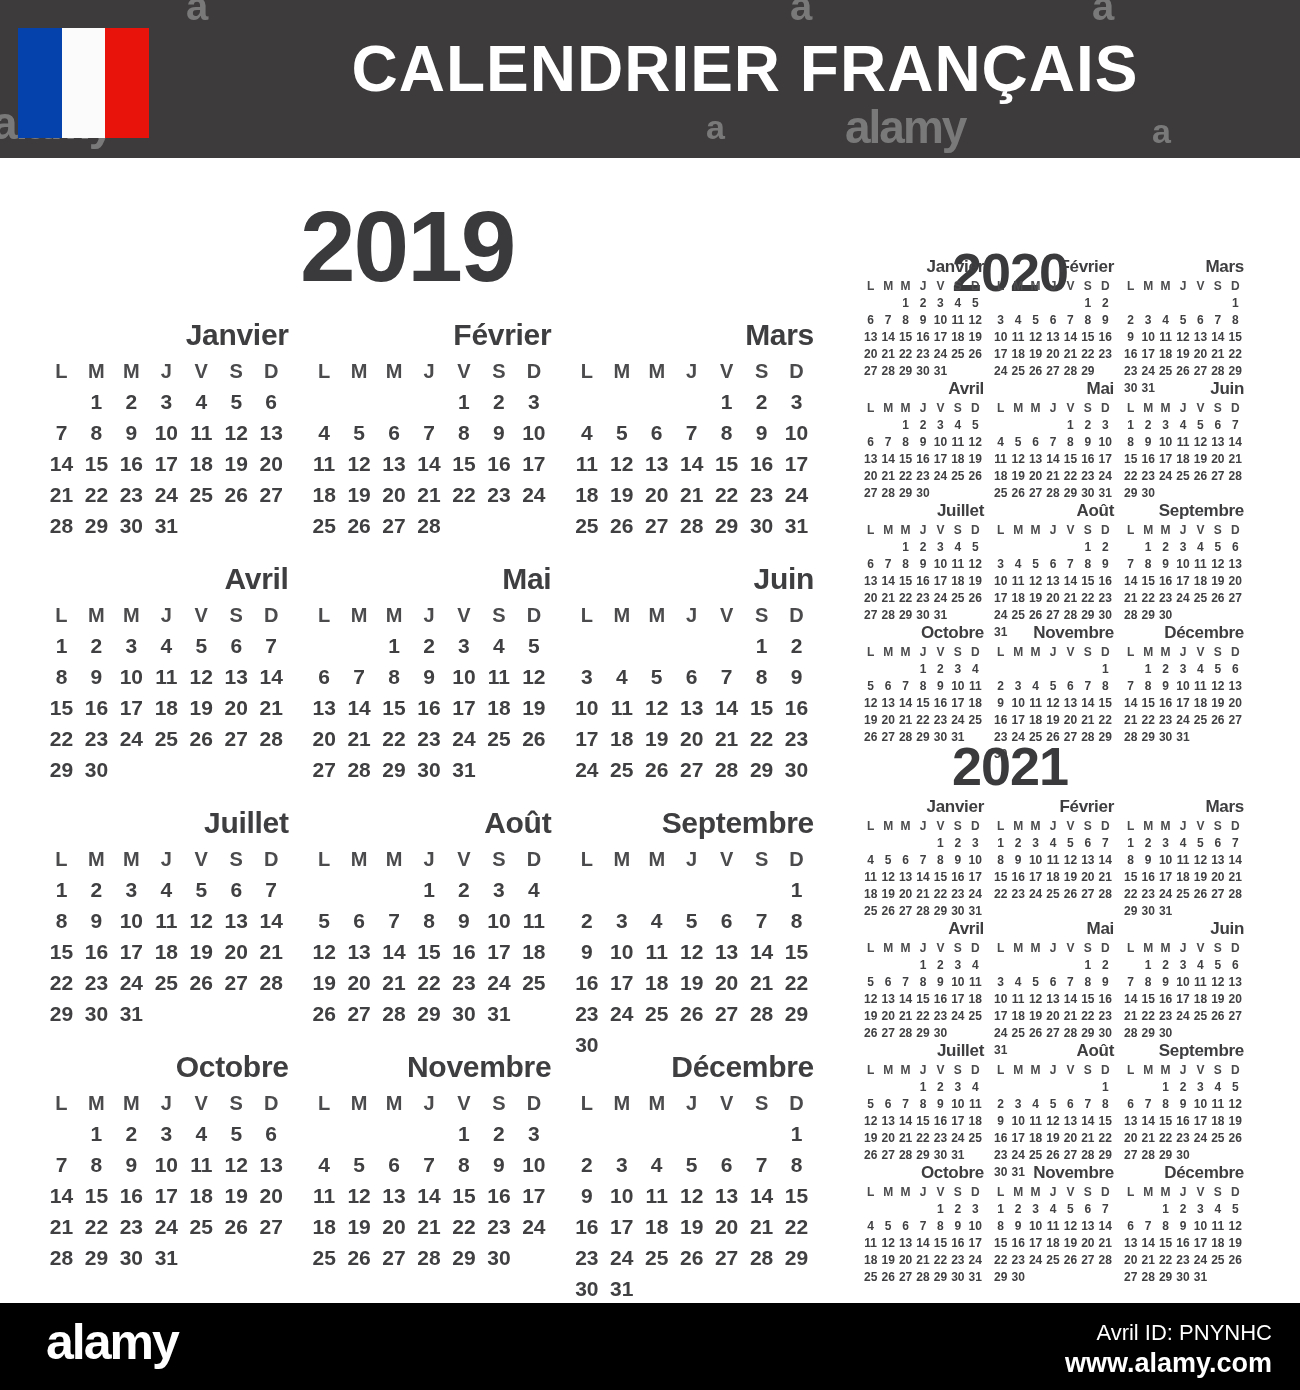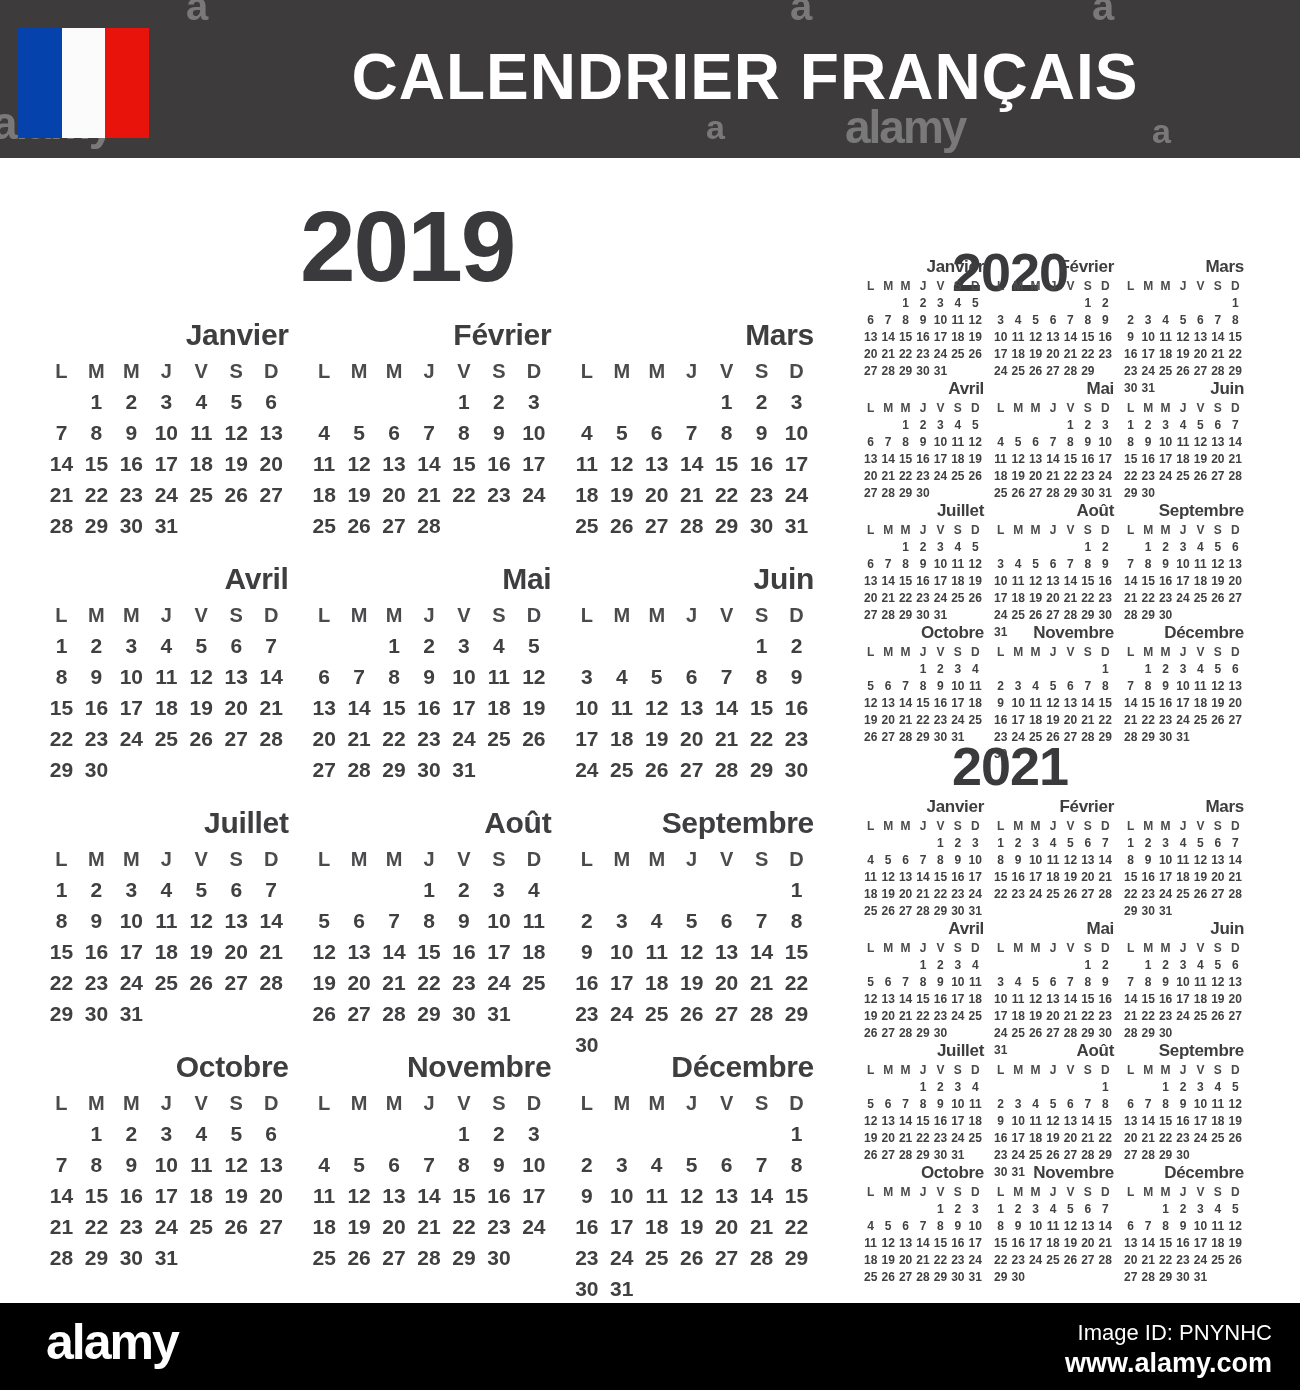--- a/index.html
+++ b/index.html
@@ -19,21 +19,21 @@
   body{font-family:"Liberation Sans",sans-serif;}
   .page{position:relative;width:1300px;height:1390px;background:#ffffff;overflow:hidden;}
 
   
   .header{position:absolute;left:0;top:0;width:1300px;height:158px;background:var(--header_bg);}
   .flag{position:absolute;left:18px;top:28px;width:131px;height:110px;display:flex;z-index:3;}
   .flag span{flex:1 1 0;}
   .flag .b{background:var(--flag_blue);}
   .flag .w{background:var(--flag_white);}
   .flag .r{background:var(--flag_red);}
-  .header-title{position:absolute;left:190px;right:0;top:24px;margin:16px;text-align:center;
+  .header-title{position:absolute;left:190px;right:0;top:24px;margin:8px;text-align:center;
     font-size:64px;font-weight:700;letter-spacing:1px;color:var(--title_white);z-index:2;}
   .wm{position:absolute;color:var(--watermark_gray);opacity:.5;font-weight:700;z-index:1;line-height:1;}
   .wm-word{font-size:46px;letter-spacing:-2px;}
   .wm-a{font-size:40px;}
   .wm-left{left:-8px;top:100px;}
   .wm-center{left:845px;top:104px;}
   .wm-a1{left:186px;top:-14px;}
   .wm-a2{left:790px;top:-14px;}
   .wm-a3{left:1092px;top:-14px;}
   .wm-a4{left:706px;top:110px;font-size:34px;}
@@ -1742,18 +1742,18 @@
             <span class="day">30</span>
             <span class="day">31</span>
           </div>
         </div>
       </div>
   </section>
 
   <footer class="footer">
     <span class="footer-logo">alamy</span>
     <div class="footer-right">
-      <div class="footer-id">Image ID: PNYNHC</div>
+      <div class="footer-id">Avril ID: PNYNHC</div>
       <div class="footer-url">www.alamy.com</div>
     </div>
   </footer>
 
 </div>
 
 </body></html>

